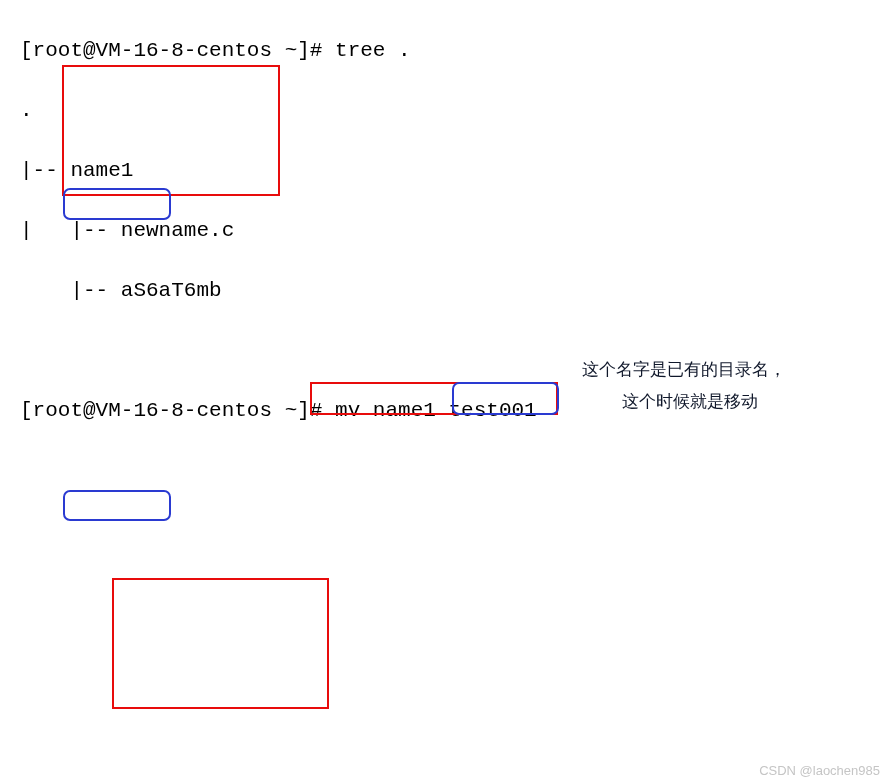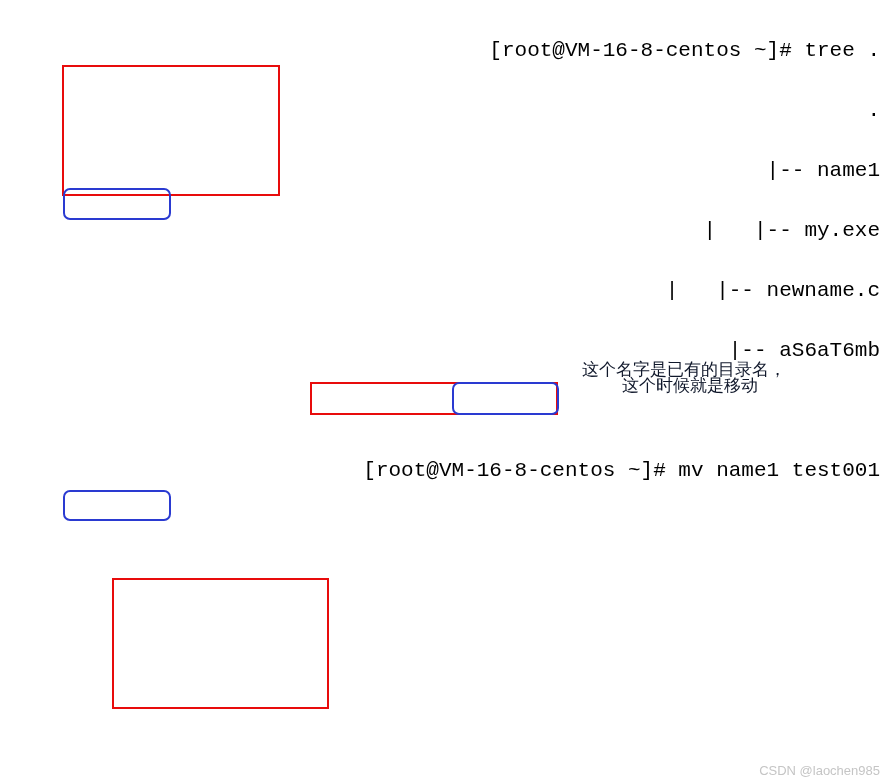--- a/index.html
+++ b/index.html
@@ -15,21 +15,20 @@
     overflow: hidden;
   }
   .terminal {
     position: relative;
     padding: 6px 0 0 20px;
     line-height: 30px;
     white-space: pre;
   }
   .line {
     height: 30px;
-    text-align: right;
   }
   .ann {
     position: absolute;
     font-family: "Microsoft YaHei", "SimSun", sans-serif;
     font-size: 17px;
     color: #0f172a;
   }
   .box-red {
     position: absolute;
     border: 2px solid #e80c0c;
@@ -50,40 +49,39 @@
     color: #c5c5c5;
   }
 </style>
 </head>
 <body>
 
 <div class="terminal">
 <div class="line">[root@VM-16-8-centos ~]# tree .</div>
 <div class="line">.</div>
 <div class="line">|-- name1</div>
-<div class="line">|   |-- my.exe</div>
 <div class="line">|   |-- newname.c</div>
 <div class="line">    |-- aS6aT6mb</div>
 <div class="line"> </div>
 <div class="line">[root@VM-16-8-centos ~]# mv name1 test001</div>
 
 
 
 
 
 
 
 
 
 
 
 </div>
 
 <div class="ann" style="top:358px; left:582px;">这个名字是已有的目录名，</div>
-<div class="ann" style="top:374px; left:622px;">这个时候就是移动</div>
+<div class="ann" style="top:390px; left:622px;">这个时候就是移动</div>
 
 <div class="box-red" id="box-red1" style="top: 65px; left: 62px; width: 218px; height: 131px;"></div>
 <div class="box-blue" id="box-blue1" style="top: 188px; left: 63px; width: 108px; height: 32px;"></div>
 <div class="box-red" id="box-red2" style="top: 382px; left: 310px; width: 248px; height: 33px;"></div>
 <div class="box-blue" id="box-blue2" style="top: 382px; left: 452px; width: 107px; height: 33px;"></div>
 <div class="box-blue" id="box-blue3" style="top: 490px; left: 63px; width: 108px; height: 31px;"></div>
 <div class="box-red" id="box-red3" style="top: 578px; left: 112px; width: 217px; height: 131px;"></div>
 
 <div class="watermark">CSDN @laochen985</div>
 

